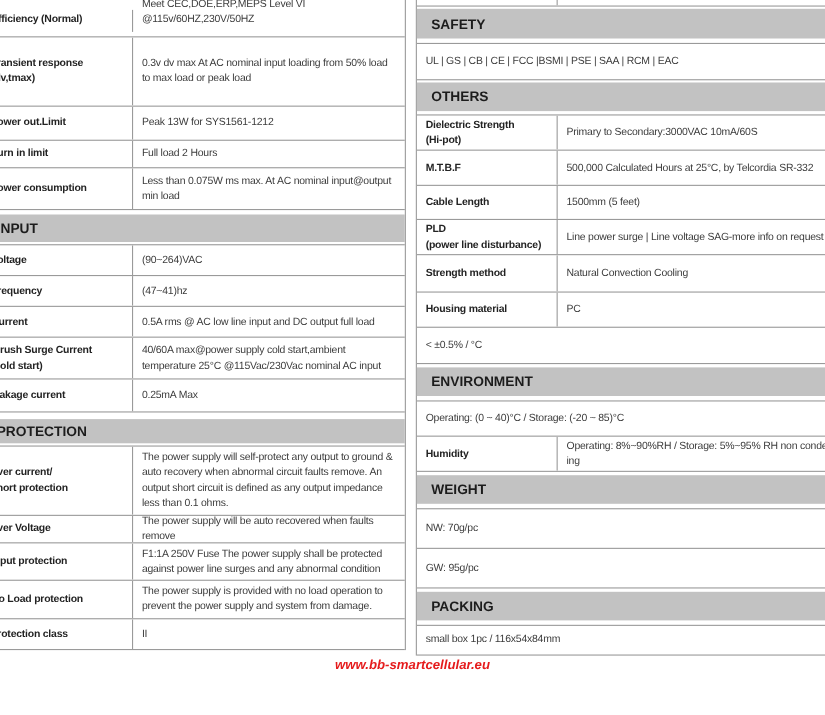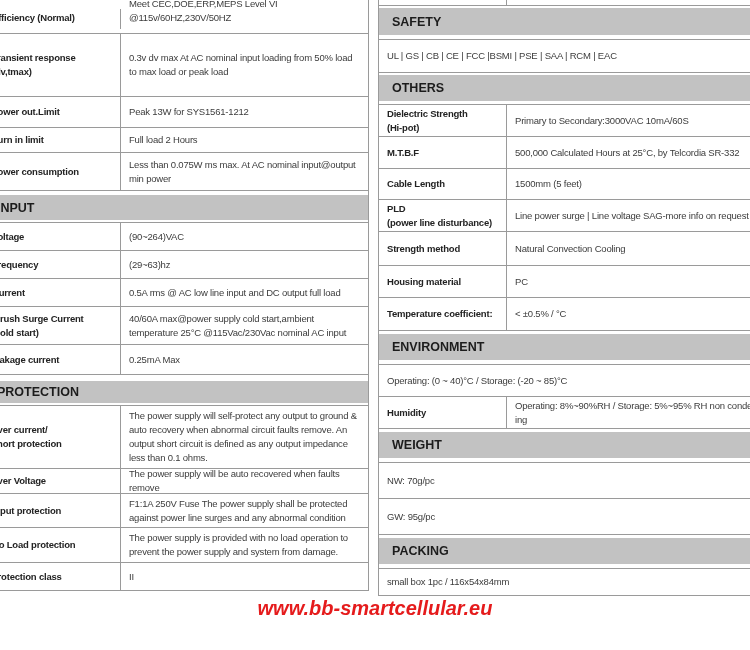--- a/index.html
+++ b/index.html
@@ -35,21 +35,21 @@
   .vstack .cell{ border-bottom:4px solid #0c4a6e; }
   .vstack .cell:last-child{ border-bottom:none; }
   .sec{
     height:25px; background:#c2c2c2; display:flex; align-items:center;
     padding-left:13px; font-weight:bold; font-size:12.5px; color:#1c1c1c;
     letter-spacing:0; margin:4px 0 2px 0; box-sizing:border-box;
   }
   .align-end{ align-items:flex-end; padding-bottom:4px; }
   .footer-link{
     position:absolute; left:0; top:597px; width:750px; text-align:center;
-    font-size:20px; font-weight:bold; font-style:italic; color:#e51b1c;
+    font-size:12px; font-weight:bold; font-style:italic; color:#e51b1c;
   }
 </style>
 </head>
 <body>
 
 <div class="page">
 
   <div class="tbl ltab" style="left:-17px; top:-14px; width:386px;">
 
     <div class="group">
@@ -68,34 +68,34 @@
       <div class="row" style="height:31px">
         <div class="cell label">power out.Limit</div>
         <div class="cell value">Peak 13W for SYS1561-1212</div>
       </div>
       <div class="row" style="height:25px">
         <div class="cell label">burn in limit</div>
         <div class="cell value">Full load 2 Hours</div>
       </div>
       <div class="row" style="height:38px">
         <div class="cell label">power consumption</div>
-        <div class="cell value">Less than 0.075W ms max. At AC nominal input@output min power</div>
+        <div class="cell value">Less than 0.075W ms max. At AC nominal input@output min load</div>
       </div>
     </div>
 
     <div class="sec">INPUT</div>
 
     <div class="group">
       <div class="row" style="height:28px">
         <div class="cell label">Voltage</div>
         <div class="cell value">(90~264)VAC</div>
       </div>
       <div class="row" style="height:28px">
         <div class="cell label">Frequency</div>
-        <div class="cell value">(29~63)hz</div>
+        <div class="cell value">(47~41)hz</div>
       </div>
       <div class="row" style="height:28px">
         <div class="cell label">Current</div>
         <div class="cell value">0.5A rms @ AC low line input and DC output full load</div>
       </div>
       <div class="row" style="height:38px">
         <div class="cell label">Inrush Surge Current
 (cold start)</div>
         <div class="cell value">40/60A max@power supply cold start,ambient temperature 25°C @115Vac/230Vac nominal AC input</div>
       </div>
@@ -170,21 +170,20 @@
       </div>
       <div class="row" style="height:34px">
         <div class="cell label">Strength method</div>
         <div class="cell value">Natural Convection Cooling</div>
       </div>
       <div class="row" style="height:32px">
         <div class="cell label">Housing material</div>
         <div class="cell value">PC</div>
       </div>
       <div class="row" style="height:33px">
-        <div class="cell label">Temperature coefficient:</div>
         <div class="cell value">&lt; ±0.5% / °C</div>
       </div>
     </div>
 
     <div class="sec" style="margin-top:3px; height:26px; margin-bottom:4px">ENVIRONMENT</div>
 
     <div class="group">
       <div class="row" style="height:32px">
         <div class="cell value">Operating: (0 ~ 40)°C  / Storage: (-20 ~ 85)°C</div>
       </div>

